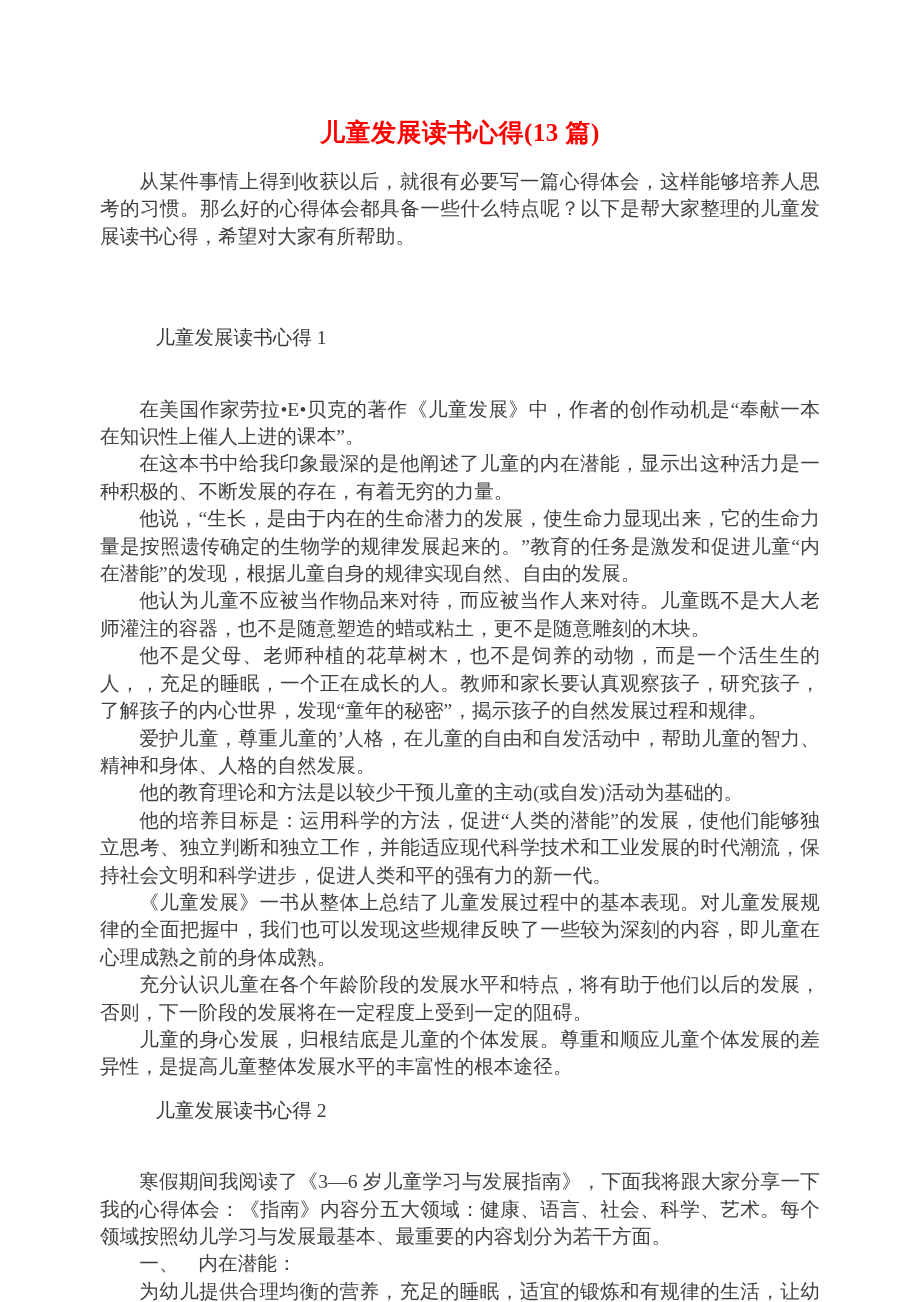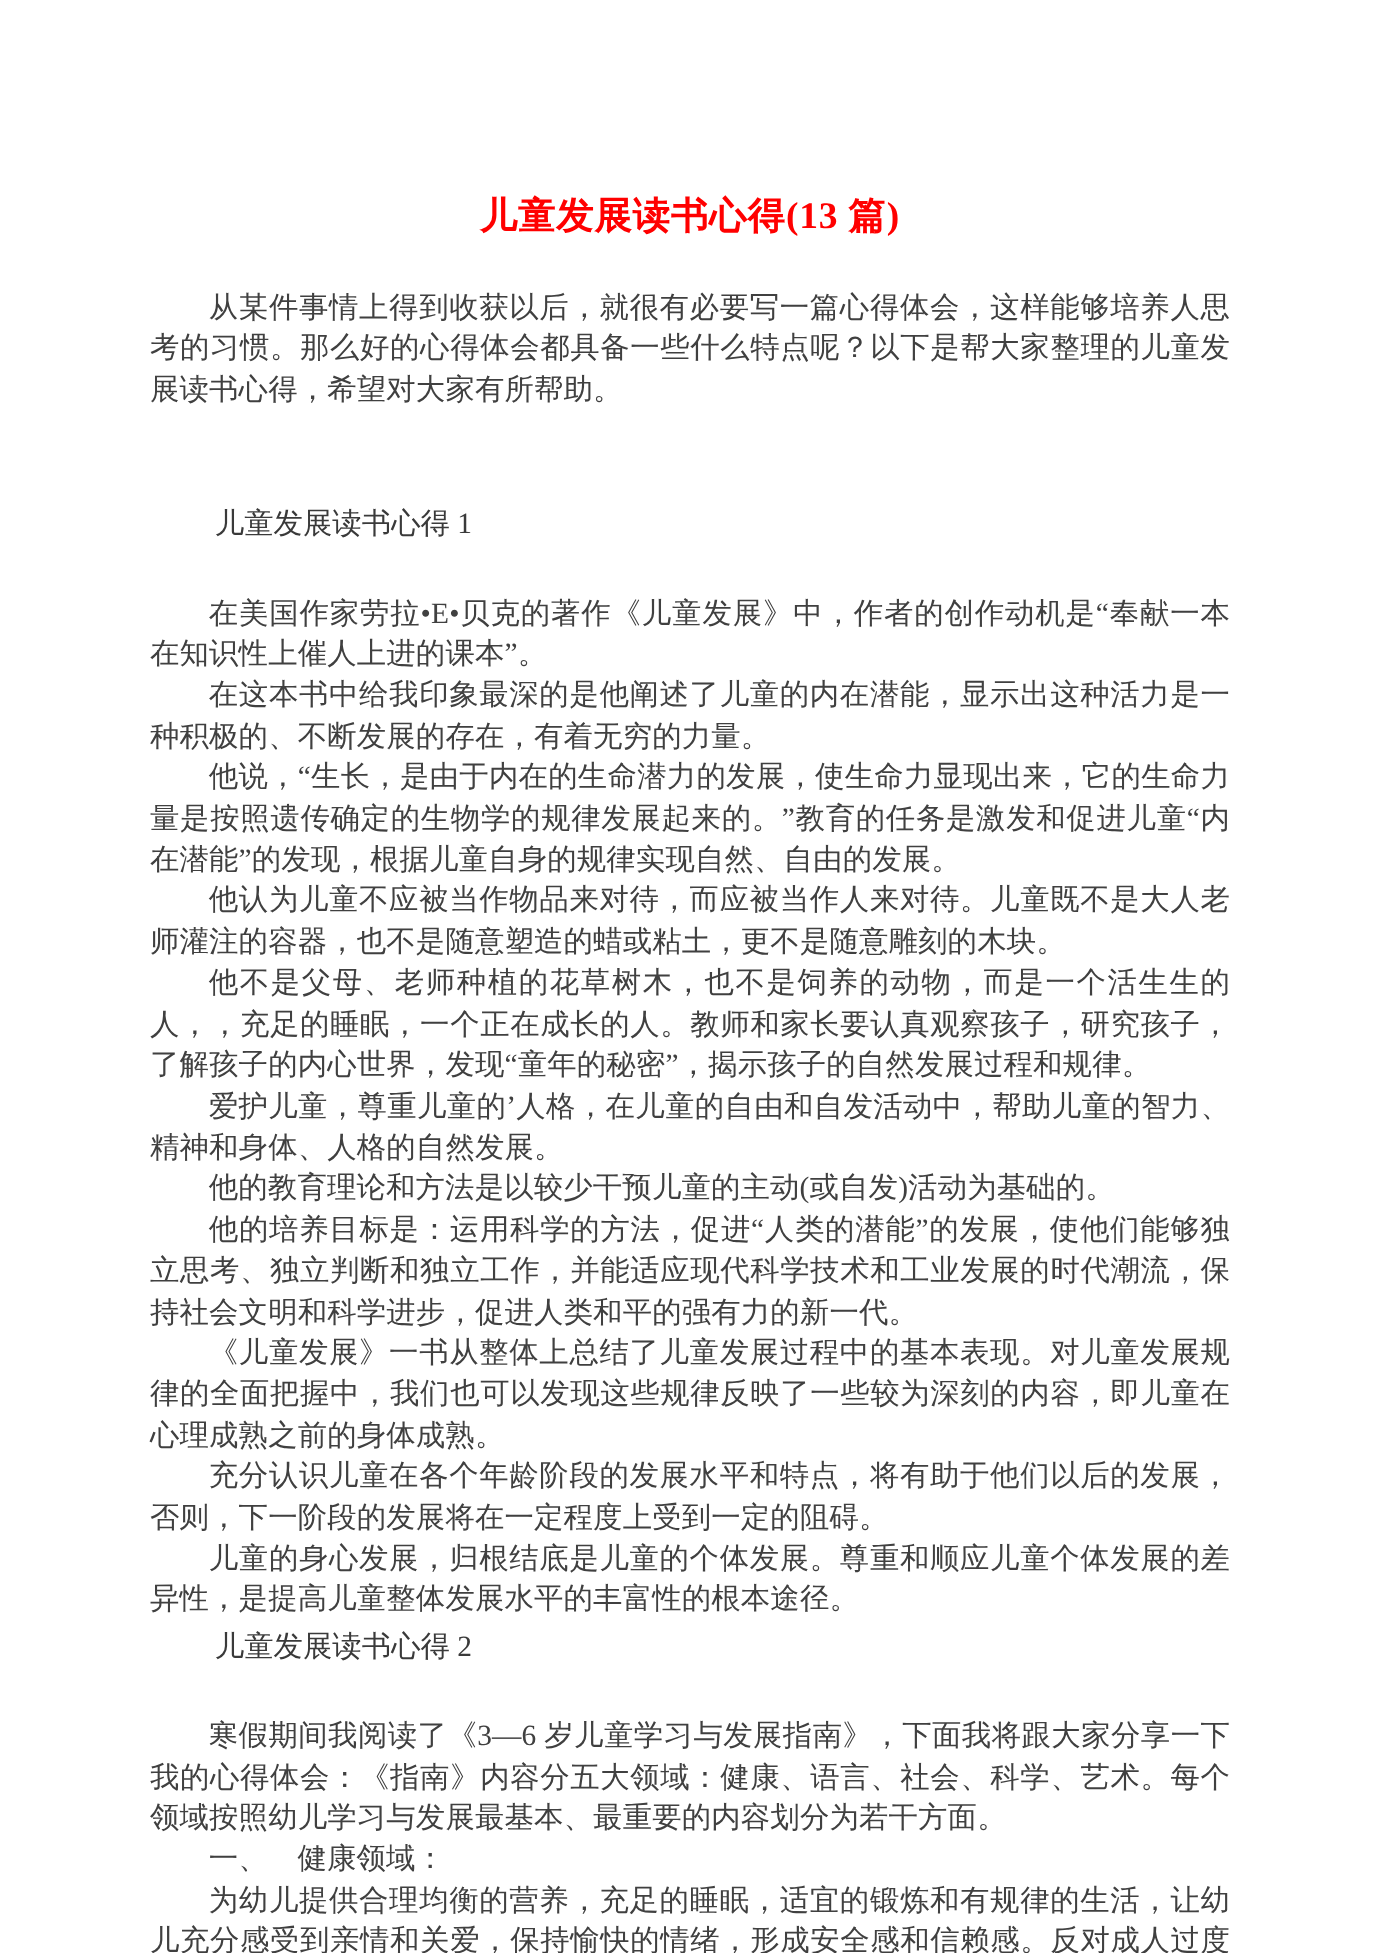--- a/index.html
+++ b/index.html
@@ -15,42 +15,42 @@
     color: #3a3a3a;
   }
   .page {
     width: 920px;
     height: 1302px;
     box-sizing: border-box;
     padding: 0 100px;
     position: relative;
   }
   .doc-title {
-    margin: 16px;
+    margin: 4px;
     padding-top: 112px;
     text-align: center;
     color: #ff0000;
     font-size: 25px;
     font-weight: bold;
     letter-spacing: 0.5px;
     line-height: 34px;
     font-family: "Liberation Serif", "DejaVu Serif", serif;
   }
   .para {
     margin: 0;
     font-size: 19.6px;
     line-height: 27.4px;
     text-align: justify;
     text-justify: inter-ideograph;
     text-indent: 2em;
     letter-spacing: 0.1px;
     color: #404040;
   }
   .section-head {
-    margin: 4px;
+    margin: 16px;
     font-size: 19.6px;
     line-height: 27.4px;
     text-indent: 2em;
     font-weight: normal;
     color: #3a3a3a;
   }
   .gap-lg { height: 58px; }
   .gap-md { height: 28px; }
   .gap-sm { height: 14px; }
 </style>
@@ -81,16 +81,16 @@
   <p class="para">他的培养目标是：运用科学的方法，促进“人类的潜能”的发展，使他们能够独立思考、独立判断和独立工作，并能适应现代科学技术和工业发展的时代潮流，保持社会文明和科学进步，促进人类和平的强有力的新一代。</p>
   <p class="para">《儿童发展》一书从整体上总结了儿童发展过程中的基本表现。对儿童发展规律的全面把握中，我们也可以发现这些规律反映了一些较为深刻的内容，即儿童在心理成熟之前的身体成熟。</p>
   <p class="para">充分认识儿童在各个年龄阶段的发展水平和特点，将有助于他们以后的发展，否则，下一阶段的发展将在一定程度上受到一定的阻碍。</p>
   <p class="para">儿童的身心发展，归根结底是儿童的个体发展。尊重和顺应儿童个体发展的差异性，是提高儿童整体发展水平的丰富性的根本途径。</p>
 
   <p class="section-head">儿童发展读书心得 2</p>
 
   <div class="gap-md"></div>
 
   <p class="para">寒假期间我阅读了《3—6 岁儿童学习与发展指南》，下面我将跟大家分享一下我的心得体会：《指南》内容分五大领域：健康、语言、社会、科学、艺术。每个领域按照幼儿学习与发展最基本、最重要的内容划分为若干方面。</p>
-  <p class="para">一、　健康领域：</p>
+  <p class="para">一、　内在潜能：</p>
   <p class="para">为幼儿提供合理均衡的营养，充足的睡眠，适宜的锻炼和有规律的生活，让幼儿充分感受到亲情和关爱，保持愉快的情绪，形成安全感和信赖感。反对成人过度保护和包办代替，教育的任务是激发和促进儿童。</p>
 
 </div>
 
 </body></html>

